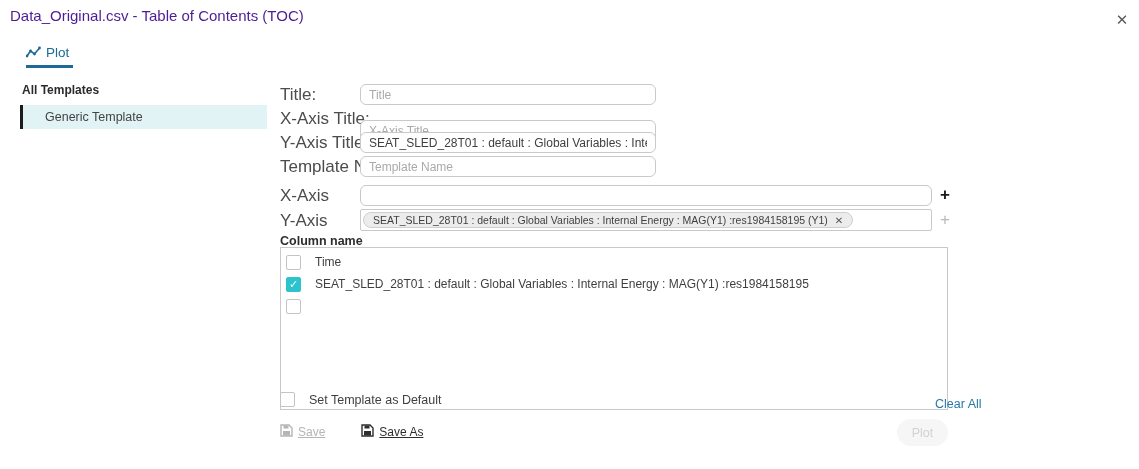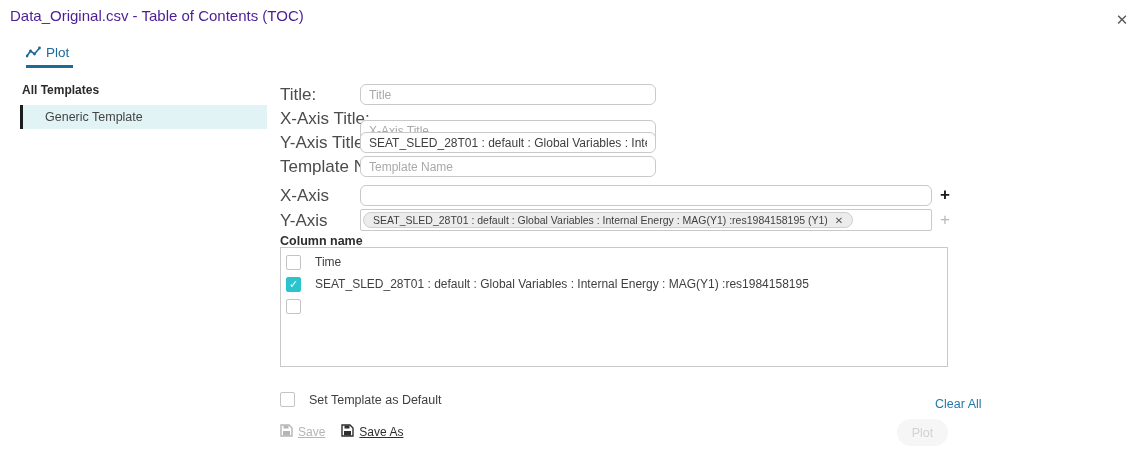--- a/index.html
+++ b/index.html
@@ -50,39 +50,39 @@
     background:#ececec; border:1px solid #cfcfcf; border-radius:10px;
     padding:1px 9px; font-size:10.5px; color:#3f3f3f; white-space:nowrap;
   }
   .chip .x { font-size:10px; color:#555; cursor:pointer; }
   .plus { font-size:17px; line-height:20px; width:14px; text-align:center; cursor:pointer; }
   .plus-dark { color:#1a1a1a; font-weight:bold; }
   .plus-grey { color:#b9b9b9; }
 
   .col-head { left:280px; top:234px; font-size:12.5px; font-weight:bold; color:#2e2e2e; }
   .listbox {
-    left:280px; top:247px; width:668px; height:120px;
+    left:280px; top:247px; width:668px; height:163px;
     border:1px solid #c9c9c9; background:#fff; padding-top:3px;
   }
   .lrow { display:flex; align-items:center; height:22px; cursor:default; }
   .cb {
     width:15px; height:15px; margin-left:5px; flex:0 0 15px;
     border:1px solid #c4c4c4; border-radius:2px; background:#fff;
     display:flex; align-items:center; justify-content:center;
     font-size:11px; color:#fff; cursor:pointer;
   }
   .cb.checked { background:#2bc4cc; border-color:#2bc4cc; }
   .lrow .ltext { margin-left:14px; font-size:12px; color:#3f3f3f; }
 
   
   .setdef { left:280px; top:392px; display:flex; align-items:center; }
   .setdef .cb { margin-left:0; }
   .setdef .ltext { margin-left:14px; font-size:12.5px; color:#3f3f3f; }
   .clear-all { left:935px; top:397px; font-size:12.5px; color:#2779a8; cursor:pointer; }
-  .save-row { left:280px; top:423px; display:flex; align-items:flex-end; gap:16px; }
+  .save-row { left:280px; top:423px; display:flex; align-items:flex-end; gap:36px; }
   .save-link { display:flex; align-items:center; gap:5px; cursor:pointer; }
   .save-link.disabled { color:#b5b5b5; }
   .save-link.enabled { color:#2e2e2e; }
   .save-link .txt { font-size:12px; text-decoration:underline; }
   .plot-btn {
     left:897px; top:419px; width:51px; height:27px;
     background:#f6f6f6; border:none; border-radius:14px;
     color:#d2d2d2; font-size:12.5px; font-family:"Liberation Sans", sans-serif;
   }
 </style>

